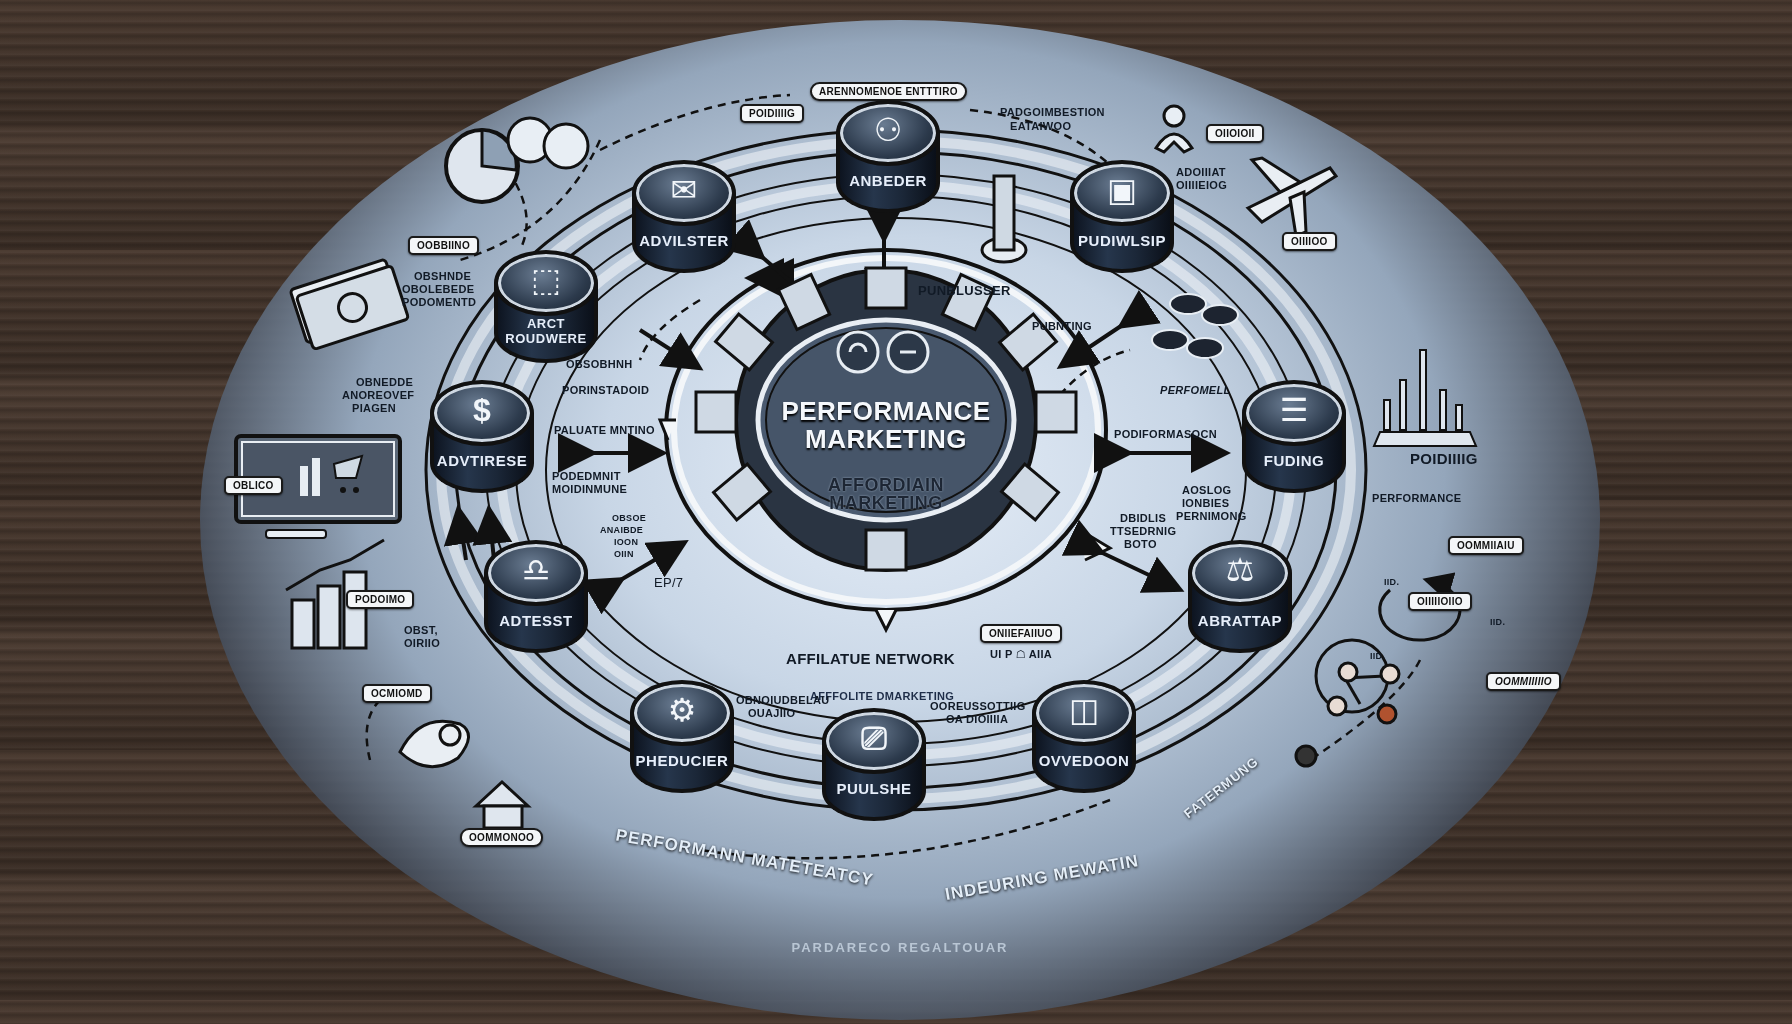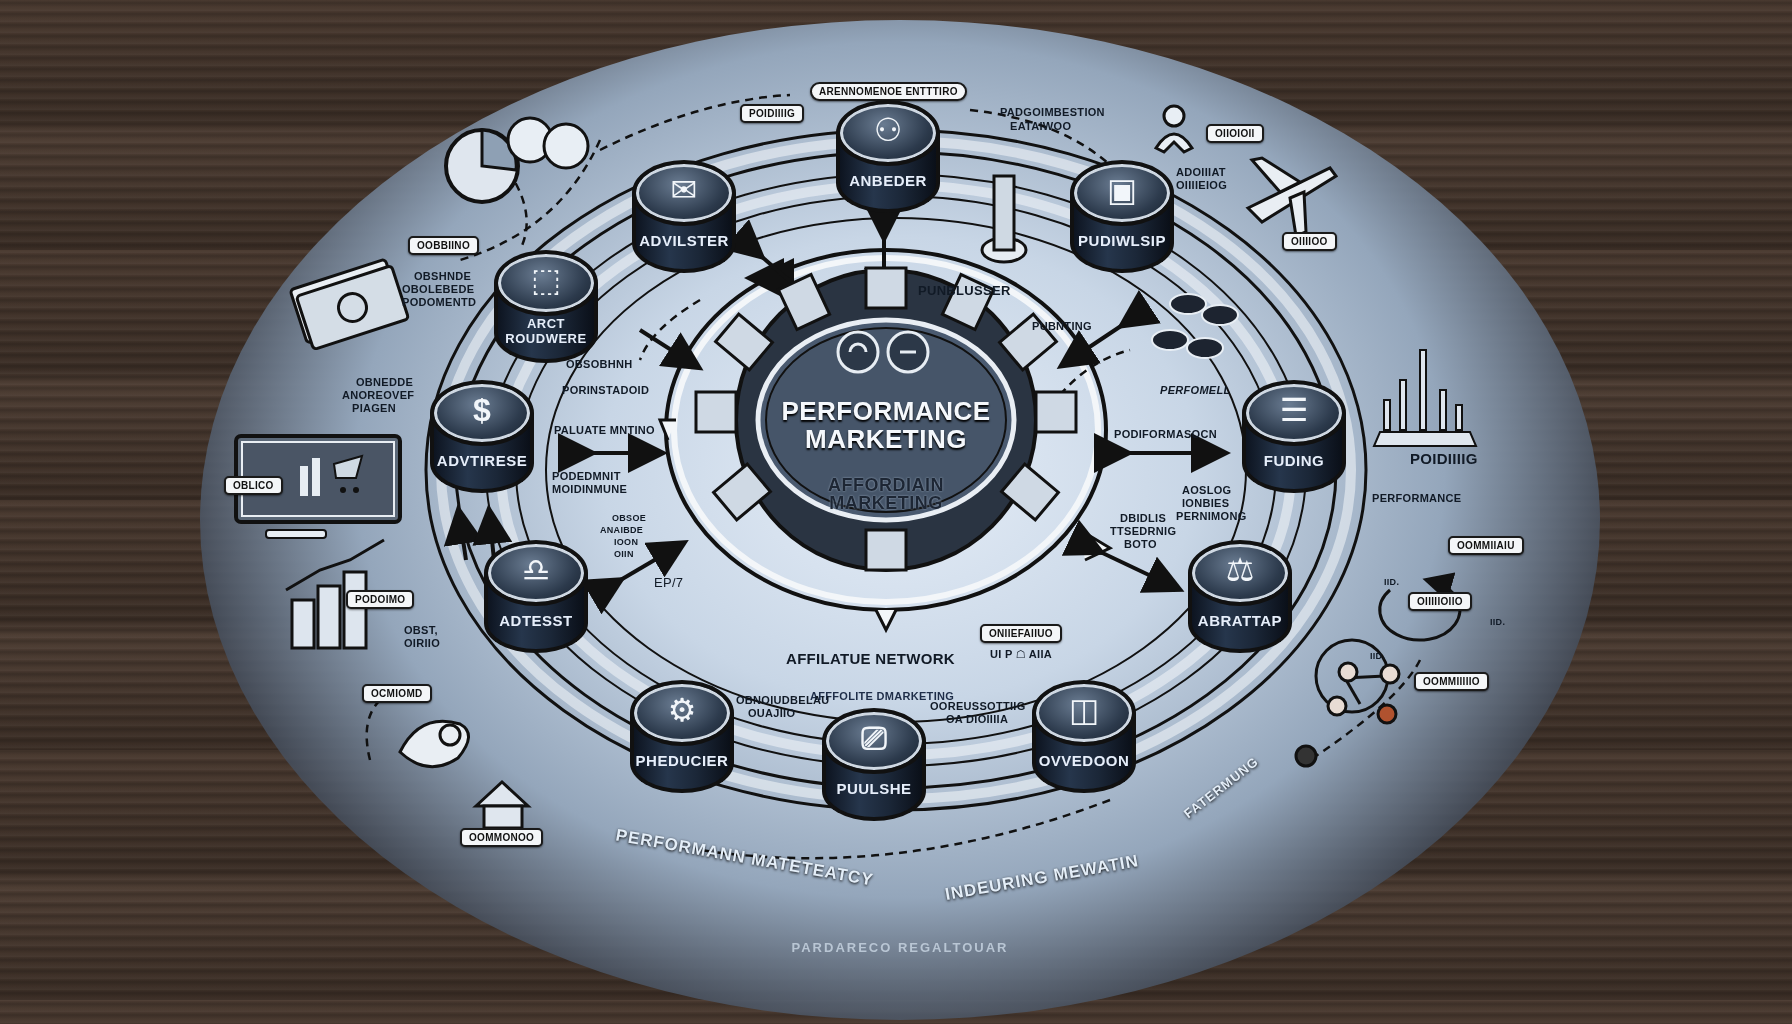--- a/index.html
+++ b/index.html
@@ -311,40 +311,40 @@
 <div class="lbl" style="left:402px;top:283px;">OBOLEBEDE</div>
 <div class="lbl" style="left:402px;top:296px;">PODOMENTD</div>
 <div class="lbl" style="left:356px;top:376px;">OBNEDDE</div>
 <div class="lbl" style="left:342px;top:389px;">ANOREOVEF</div>
 <div class="lbl" style="left:352px;top:402px;">PIAGEN</div>
 <div class="pill" style="left:224px;top:476px;">OBLICO</div>
 <div class="pill" style="left:346px;top:590px;">PODOIMO</div>
 <div class="lbl" style="left:404px;top:624px;">OBST,</div>
 <div class="lbl" style="left:404px;top:637px;">OIRIIO</div>
 <div class="pill" style="left:362px;top:684px;">OCMIOMD</div>
-<div class="pill" style="left:460px;top:828px;">OOMMONOO</div>
+<div class="pill" style="left:460px;top:828px;border-radius:9px;">OOMMONOO</div>
 
 <div class="pill" style="left:980px;top:624px;">ONIIEFAIIUO</div>
 <div class="lbl" style="left:990px;top:648px;">UI P ☖ AIIA</div>
 <div class="lbl big" style="left:786px;top:652px;font-size:15px;">AFFILATUE NETWORK</div>
 <div class="lbl" style="left:810px;top:690px;color:#1e2d48;">AFFFOLITE DMARKETING</div>
 <div class="lbl" style="left:736px;top:694px;">OBNOIUDBELAU</div>
 <div class="lbl" style="left:748px;top:707px;">OUAJIIO</div>
 <div class="lbl" style="left:930px;top:700px;">OOREUSSOTTIIG</div>
 <div class="lbl" style="left:946px;top:713px;">OA DIOIIIIA</div>
 
 <div class="pill" style="left:1206px;top:124px;">OIIOIOII</div>
 <div class="lbl" style="left:1176px;top:166px;">ADOIIIAT</div>
 <div class="lbl" style="left:1176px;top:179px;">OIIIIEIOG</div>
 <div class="pill" style="left:1282px;top:232px;">OIIIIOO</div>
 <div class="lbl" style="left:1410px;top:452px;font-size:15px;">POIDIIIIG</div>
 <div class="lbl" style="left:1372px;top:492px;">PERFORMANCE</div>
 <div class="pill" style="left:1448px;top:536px;">OOMMIIAIU</div>
 <div class="pill" style="left:1408px;top:592px;">OIIIIIOIIO</div>
-<div class="pill" style="left:1414px;top:672px;">OOMMIIIIIO</div>
+<div class="pill" style="left:1486px;top:672px;font-style:italic;">OOMMIIIIIO</div>
 <div class="lbl" style="left:1384px;top:576px;font-size:9px;">IID.</div>
 <div class="lbl" style="left:1490px;top:616px;font-size:9px;">IID.</div>
 <div class="lbl" style="left:1370px;top:650px;font-size:9px;">IID.</div>
 
 <div class="arc-text" style="left:614px;top:848px;transform:rotate(10deg);">PERFORMANN MATETEATCY</div>
 <div class="arc-text" style="left:944px;top:868px;transform:rotate(-10deg);">INDEURING MEWATIN</div>
 <div class="arc-text" style="left:1176px;top:780px;font-size:13px;transform:rotate(-38deg);">FATERMUNG</div>
 <div class="footer">PARDARECO REGALTOUAR</div>
 
 </body></html>

